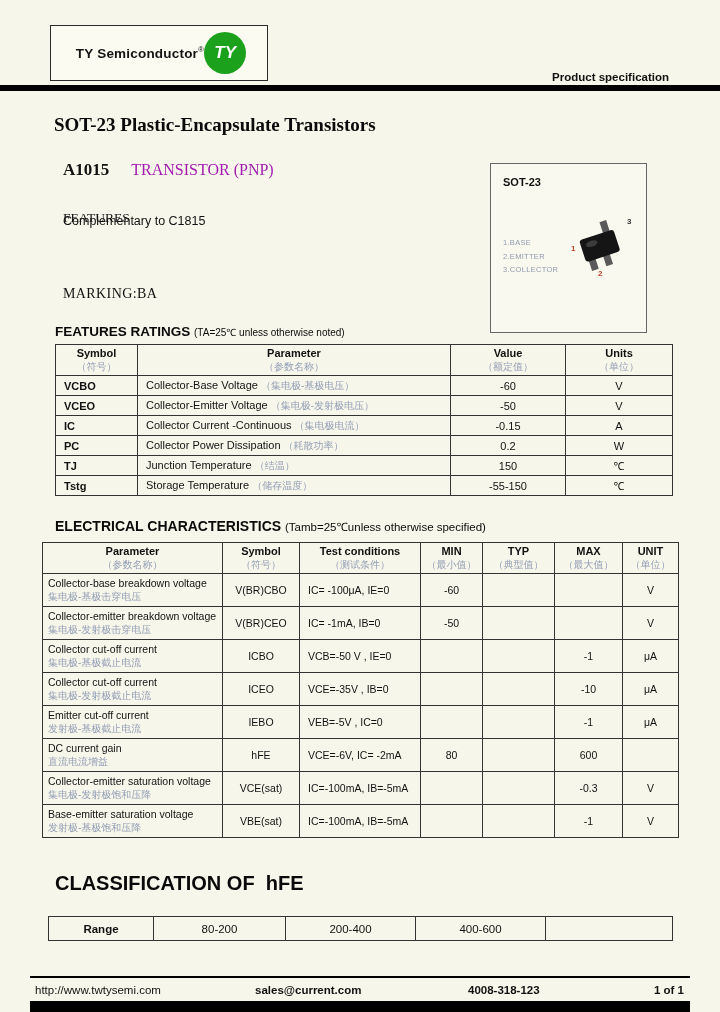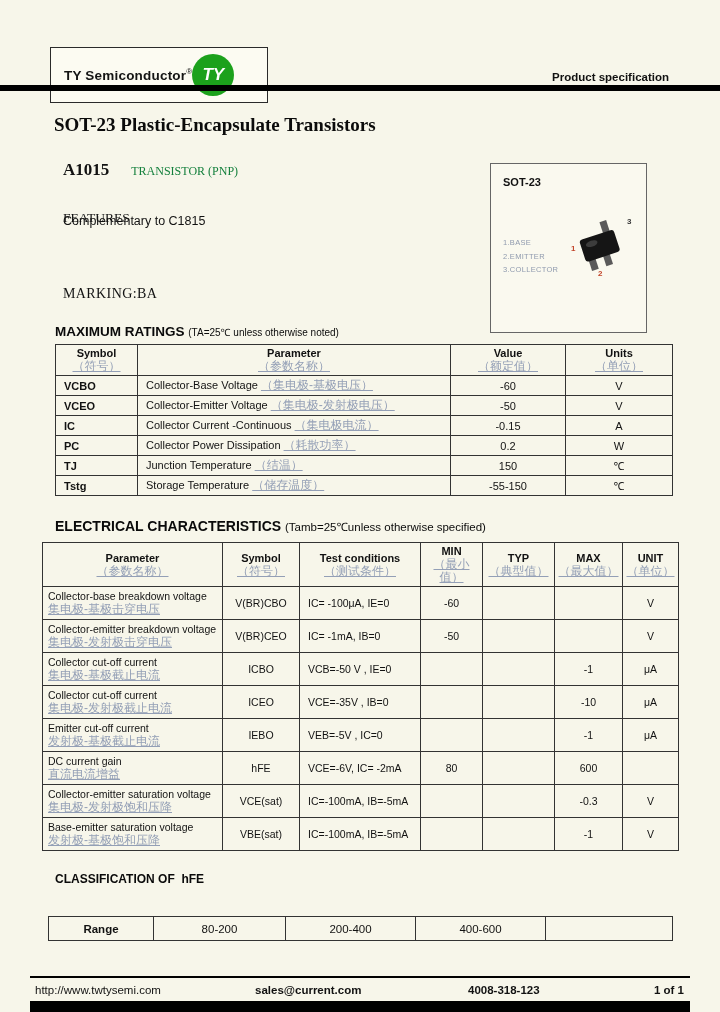--- a/index.html
+++ b/index.html
@@ -9,40 +9,39 @@
     background:#f7f6ea;
     font-family:"Liberation Sans", sans-serif;
     color:#121212;
   }
   .page { position:relative; width:720px; height:1012px; overflow:hidden; }
 
   
   .logo-box {
     position:absolute; left:50px; top:25px; width:218px; height:56px;
     border:1px solid #2a2a2a; background:#fcfbf2;
-    display:flex; align-items:center; justify-content:flex-start;
+    display:flex; align-items:center; justify-content:center;
     padding:0 9px 0 13px;
-    margin-top:22px;
   }
   .brand { font-weight:bold; font-size:13.5px; color:#141414; letter-spacing:0.2px; }
   .brand sup { font-size:8px; font-weight:normal; }
   .logo-circle {
     width:42px; height:42px; border-radius:50%;
     background:#1ca11c; color:#ffffff;
     display:flex; align-items:center; justify-content:center;
     font-weight:bold; font-style:italic; font-size:17px;
   }
   .spec-label { position:absolute; top:71px; right:51px; font-weight:bold; font-size:11.5px; }
   .top-bar { position:absolute; top:85px; left:0; width:720px; height:6px; background:#000; }
 
   
   .doc-title { position:absolute; left:54px; top:114px; font-family:"Liberation Serif", serif; font-weight:bold; font-size:19px; color:#0b0b0b; }
   .part-line { position:absolute; left:63px; top:160px; display:flex; align-items:baseline; gap:22px; font-family:"Liberation Serif", serif; }
   .part { font-size:17px; font-weight:bold; }
-  .part-type { font-size:12px; color:#15803d; }
+  .part-type { font-size:16px; color:#a21caf; }
   .features-title { position:absolute; left:63px; top:210px; font-family:"Liberation Serif", serif; font-size:13.5px; }
   .features-text { position:absolute; left:63px; top:214px; font-size:12.5px; }
   .marking { position:absolute; left:63px; top:286px; font-family:"Liberation Serif", serif; font-size:14px; letter-spacing:0.4px; }
 
   
   .pkg-box { position:absolute; left:490px; top:163px; width:157px; height:170px; border:1px solid #666; background:#faf9ef; }
   .pkg-name { position:absolute; left:12px; top:12px; font-weight:bold; font-size:11px; }
   .pin-list { position:absolute; left:12px; top:72px; }
   .pin { font-size:7.5px; color:#8f9aae; line-height:13.5px; letter-spacing:0.3px; }
   .pkg-svg { position:absolute; left:78px; top:50px; }
@@ -53,21 +52,21 @@
   .sec-head { position:absolute; font-weight:bold; font-size:13.5px; color:#0a0a0a; }
   .sec-sub { font-weight:normal; font-size:10px; }
   .sec-sub.big { font-size:11.5px; }
 
   
   table { position:absolute; border-collapse:collapse; table-layout:fixed; }
   th, td { border:1px solid #333; font-size:11px; padding:1px 6px; vertical-align:middle; }
   th { font-weight:bold; text-align:center; line-height:13px; padding:2px 2px;margin-top:24px; }
   .hen { font-weight:bold; font-size:11px; color:#111; }
   .cn { color:#939fb6; font-weight:normal; }
-  th .cn, td .cn { font-size:12px;text-decoration:underline; }
+  th .cn, td .cn { font-size:10px; }
 
   #mr-table { left:55px; top:344px; width:617px; }
   #mr-table td { height:20px; }
   #mr-table .sym { font-weight:bold; padding-left:8px; }
   #mr-table .param { padding-left:8px;margin-top:37px; }
 
   #ec-table { left:42px; top:542px; width:636px; }
   #ec-table td { font-size:10.5px; padding:2px 5px; }
   #ec-table td.param { line-height:13px; padding:3px 4px 3px 5px; }
   #ec-table td.cond { padding-left:8px; }
@@ -123,21 +122,21 @@
         <rect x="13" y="19" width="36" height="23" rx="3" fill="#151515"></rect>
         <ellipse cx="24" cy="26" rx="6" ry="3" fill="#3c3c3c"></ellipse>
       </g>
       <text class="pin-num" x="58" y="10">3</text>
       <text class="pin-num red" x="2" y="37">1</text>
       <text class="pin-num red" x="29" y="62">2</text>
     </svg>
   </div>
 
   <div class="sec-head" style="left:55px; top:324px;">
-    <span>MAXIMUM RATINGS</span>
+    <span>FEATURES RATINGS</span>
     <span class="sec-sub">(TA=25℃ unless otherwise noted)</span>
   </div>
   <table id="mr-table">
     <colgroup>
         <col style="width:82px">
         <col style="width:313px">
         <col style="width:115px">
         <col style="width:107px">
       </colgroup>
     <thead>
@@ -339,21 +338,21 @@
     <td class="center">VBE(sat)</td>
     <td class="cond">IC=-100mA, IB=-5mA</td>
     <td class="center"></td>
     <td class="center"></td>
     <td class="center">-1</td>
     <td class="center">V</td>
   </tr>
       </tbody>
   </table>
 
-  <div class="sec-head" style="left:55px; top:872px; font-size:12px;">
+  <div class="sec-head" style="left:55px; top:872px; font-size:20px;">
     <span>CLASSIFICATION OF</span>&nbsp;&nbsp;<span>hFE</span>
   </div>
   <table id="cls-table">
     <colgroup>
         <col style="width:105px">
         <col style="width:132px">
         <col style="width:130px">
         <col style="width:130px">
         <col style="width:127px">
       </colgroup>

